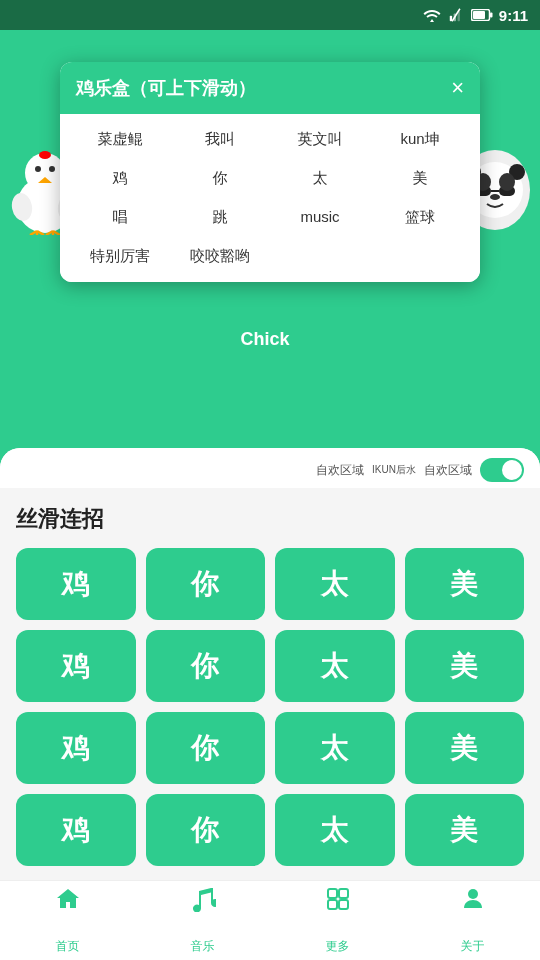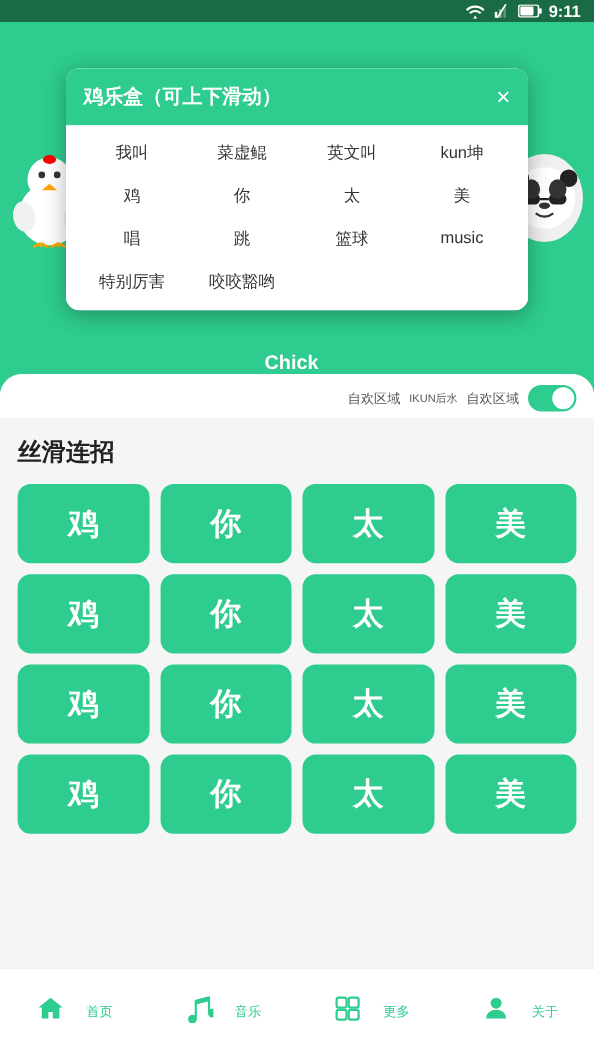--- a/index.html
+++ b/index.html
@@ -8,21 +8,21 @@
       height: 960px;
       overflow: hidden;
       font-family: sans-serif;
       background: #2ecc8e;
       position: relative;
     }
 
     
     .status-bar {
       width: 100%;
-      height: 20px;
+      height: 30px;
       background: #1a6b45;
       display: flex;
       align-items: center;
       justify-content: flex-end;
       padding: 0 12px;
       gap: 6px;
     }
     .status-icons {
       display: flex;
       align-items: center;
@@ -141,21 +141,21 @@
       cursor: pointer;
       border-radius: 6px;
     }
 
     
     .app-content {
       position: absolute;
       bottom: 0;
       left: 0;
       width: 100%;
-      height: 620px;
+      height: 512px;
       background: #f5f5f5;
       border-radius: 20px 20px 0 0;
       overflow: hidden;
     }
 
     
     .toggle-row {
       display: flex;
       align-items: center;
       justify-content: flex-end;
@@ -227,21 +227,21 @@
       width: 100%;
       height: 80px;
       background: white;
       display: flex;
       align-items: center;
       justify-content: space-around;
       border-top: 1px solid #eee;
     }
     .nav-item {
       display: flex;
-      flex-direction: row;
+      flex-direction: column;
       align-items: center;
       gap: 20px;
       cursor: pointer;
     }
     .nav-icon {
       font-size: 24px;
       color: #2ecc8e;
     }
     .nav-label {
       font-size: 12px;
@@ -392,29 +392,29 @@
 
 </div>
 
 <div class="modal-overlay">
   <div class="modal">
     <div class="modal-header">
       <span class="modal-title">鸡乐盒（可上下滑动）</span>
       <button class="modal-close">×</button>
     </div>
     <div class="sound-grid" id="sound-grid">
-    <div class="sound-item">我叫</div>
-        <div class="sound-item">菜虚鲲</div>
+    <div class="sound-item">菜虚鲲</div>
+        <div class="sound-item">我叫</div>
         <div class="sound-item">英文叫</div>
         <div class="sound-item">kun坤</div>
         <div class="sound-item">鸡</div>
         <div class="sound-item">你</div>
         <div class="sound-item">太</div>
         <div class="sound-item">美</div>
         <div class="sound-item">唱</div>
         <div class="sound-item">跳</div>
+        <div class="sound-item">music</div>
         <div class="sound-item">篮球</div>
-        <div class="sound-item">music</div>
         <div class="sound-item">特别厉害</div>
         <div class="sound-item">咬咬豁哟</div>
       </div>
   </div>
 </div>
 
 </body></html>

